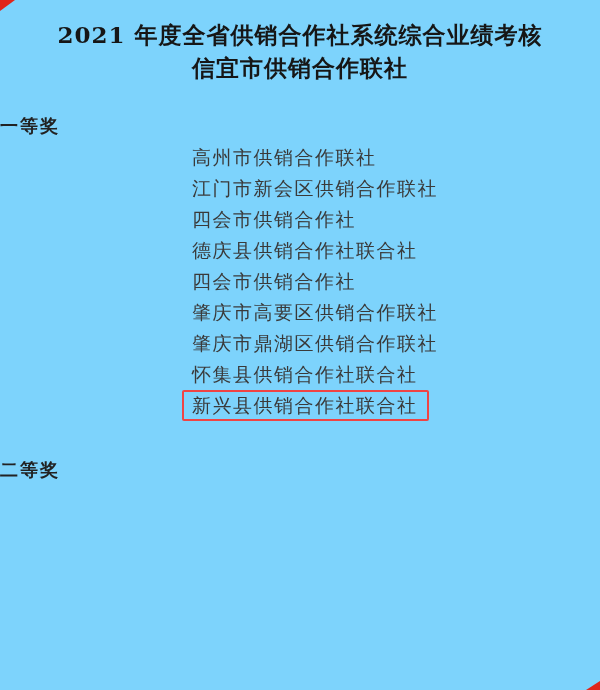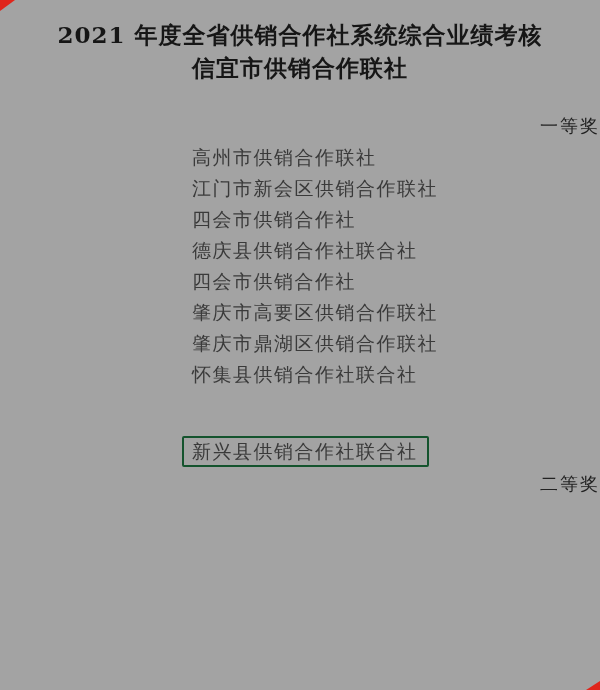--- a/index.html
+++ b/index.html
@@ -4,21 +4,21 @@
 <style>
   html, body {
     margin: 0;
     padding: 0;
     background: #ffffff;
   }
   .page {
     position: relative;
     width: 600px;
     height: 690px;
-    background: #a3a3a3;
+    background: #7dd3fc;
     overflow: hidden;
     font-family: "DejaVu Serif", "Liberation Serif", serif;
   }
   
   .corner-tl {
     position: absolute;
     top: 0; left: 0;
     width: 0; height: 0;
     border-top: 11px solid #e0251b;
     border-right: 15px solid transparent;
@@ -34,52 +34,51 @@
     margin: 18px 28px 0 28px;
     text-align: center;
     font-size: 23px;
     font-weight: bold;
     color: #161616;
     line-height: 33px;
     letter-spacing: 1px;
   }
   .section-heading {
     margin: 0;
-    text-align: right;
+    text-align: left;
     font-size: 18px;
     line-height: 24px;
-    font-weight: normal;
+    font-weight: bold;
     color: #222222;
     letter-spacing: 2px;
   }
   .section-heading.first { margin-top: 30px; }
-  .section-heading.second { margin-top: 51px; padding-left: 30px; }
+  .section-heading.second { margin-top: 37px; }
   .award-list {
     list-style: none;
     margin: 4px 0 0 192px;
     padding: 0;
     font-size: 19px;
     color: #3a3a3a;
     letter-spacing: 1.5px;
   }
   .award-list li {
     height: 31px;
     line-height: 31px;
     white-space: nowrap;
   }
   .highlight-box {
     display: inline-block;
     margin-left: -10px;
     padding: 0 9px 0 8px;
     height: 27px;
     line-height: 27px;
-    border: 2px solid #14532d;
+    border: 2px solid #ef4444;
     border-radius: 2px;
     vertical-align: top;
-    margin-top: 46px;
   }
 </style>
 </head>
 <body>
 
 <div class="page">
 
   <div class="corner-tl"></div>
   <div class="corner-br"></div>
 

